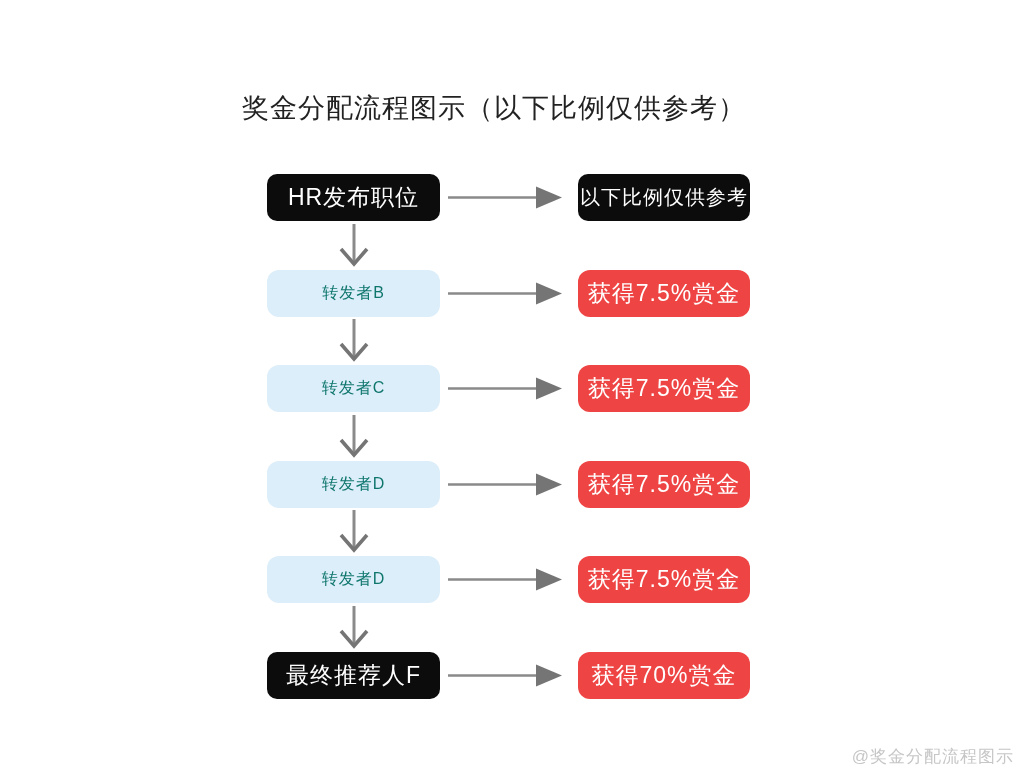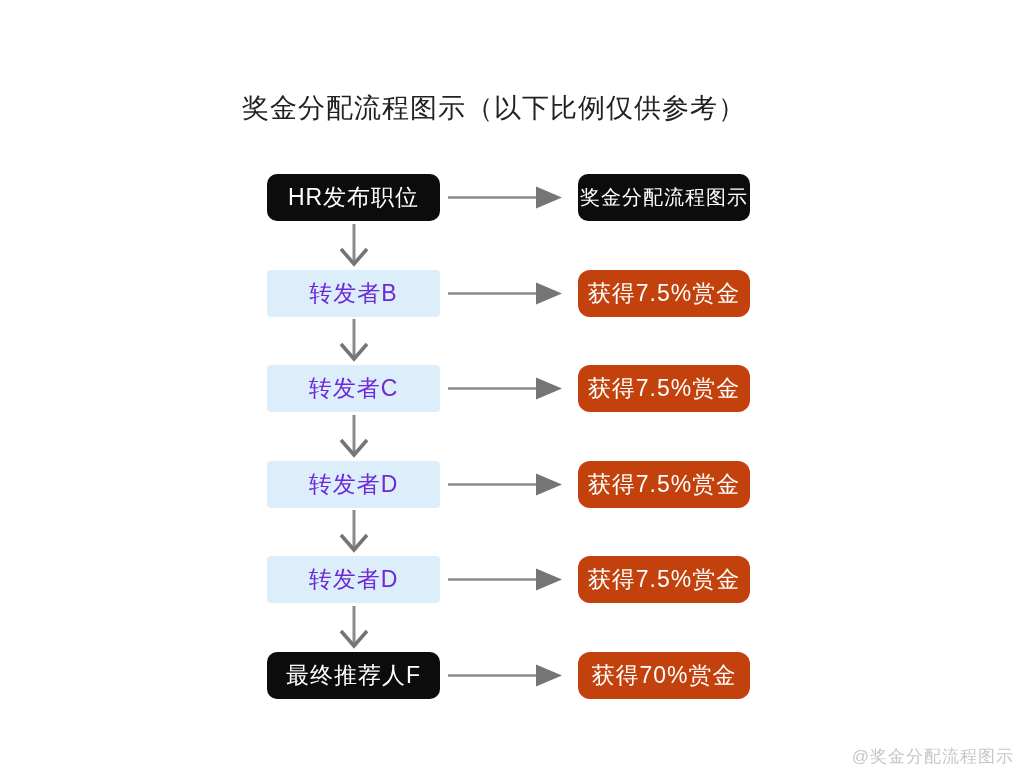--- a/index.html
+++ b/index.html
@@ -56,26 +56,26 @@
   .box.result { left: 311px; width: 172px; }
   .box.black {
     background: #0c0c0c;
     color: #ffffff;
     border-radius: 10px;
     font-size: 23px;
   }
   .box.result.black { font-size: 20px; }
   .box.light {
     background: #dceef9;
-    color: #6d28d9;
-    border-radius: 4px;
-    font-size: 23px;
+    color: #0f766e;
+    border-radius: 12px;
+    font-size: 16px;
   }
   .box.blue {
-    background: #c2410c;
+    background: #ef4444;
     color: #ffffff;
     border-radius: 12px;
     font-size: 23px;
   }
   .h-arrow {
     position: absolute;
     left: 173px;
     top: 0;
     width: 138px;
     height: 47px;
@@ -102,21 +102,21 @@
 
   <div class="title">奖金分配流程图示（以下比例仅供参考）</div>
 
   <div class="diagram">
   <div class="row" style="top: 0px;">
     <div class="box step black">HR发布职位</div>
     <svg class="h-arrow" viewBox="0 0 138 47" xmlns="http://www.w3.org/2000/svg">
       <line x1="8" y1="23.5" x2="98" y2="23.5" stroke="#8a8a8a" stroke-width="2.6"></line>
       <polygon points="96,12.5 96,34.5 122,23.5" fill="#757575"></polygon>
     </svg>
-    <div class="box result black">奖金分配流程图示</div>
+    <div class="box result black">以下比例仅供参考</div>
   </div>
 
   <svg class="v-arrow" viewBox="0 0 32 48" xmlns="http://www.w3.org/2000/svg" style="top: 47.5px;">
     <line x1="16" y1="2" x2="16" y2="40" stroke="#8a8a8a" stroke-width="3"></line>
     <path d="M3 27 L16 42 L29 27" fill="none" stroke="#757575" stroke-width="3.6"></path>
   </svg>
 
   <div class="row" style="top: 95.5px;">
     <div class="box step light">转发者B</div>
     <svg class="h-arrow" viewBox="0 0 138 47" xmlns="http://www.w3.org/2000/svg">

